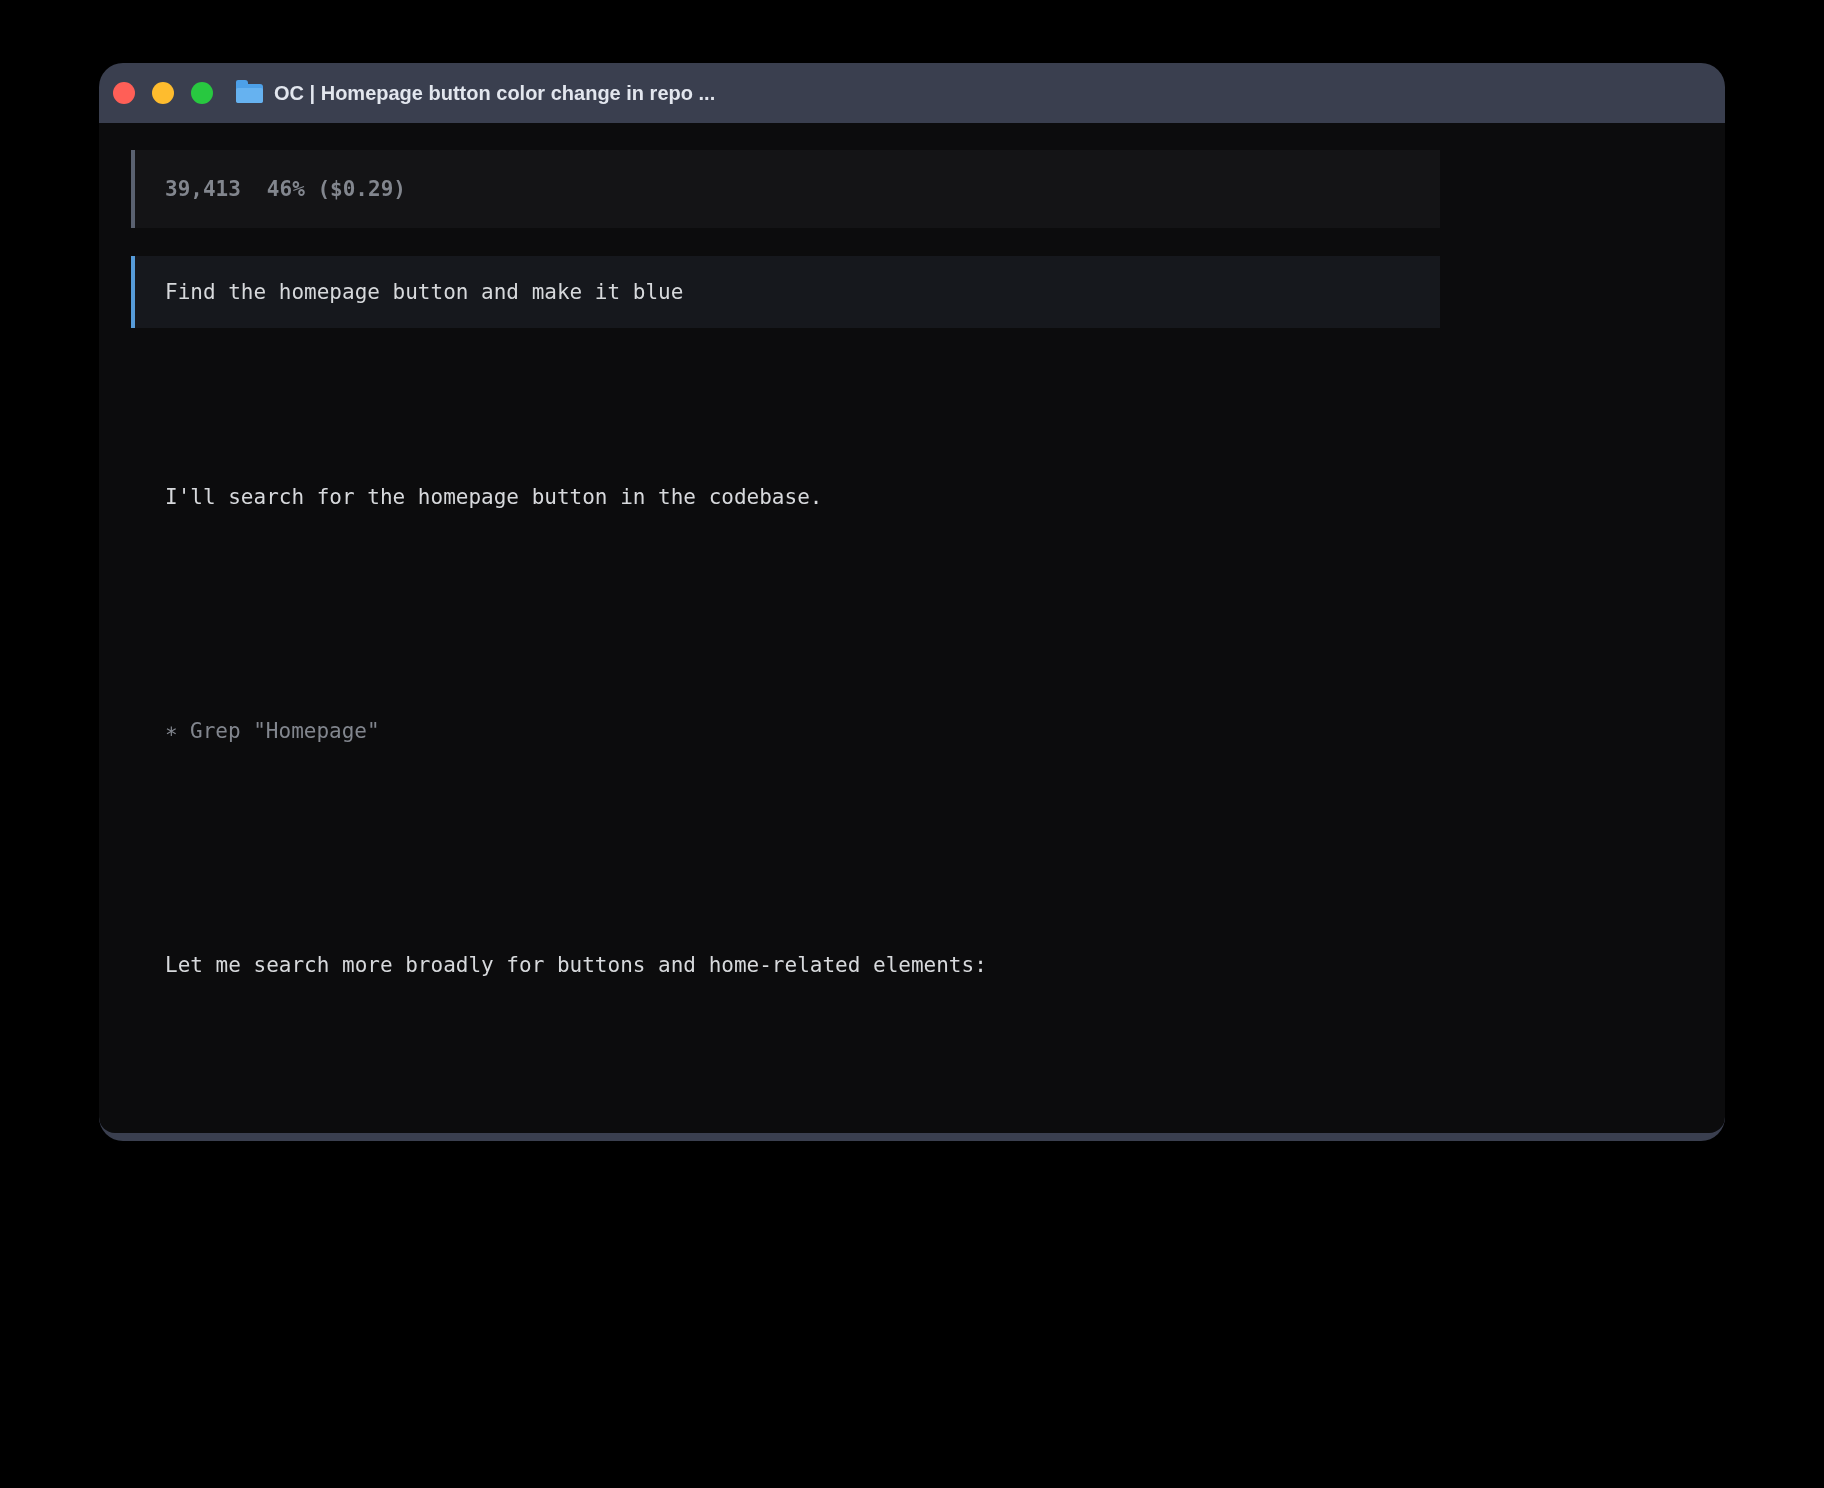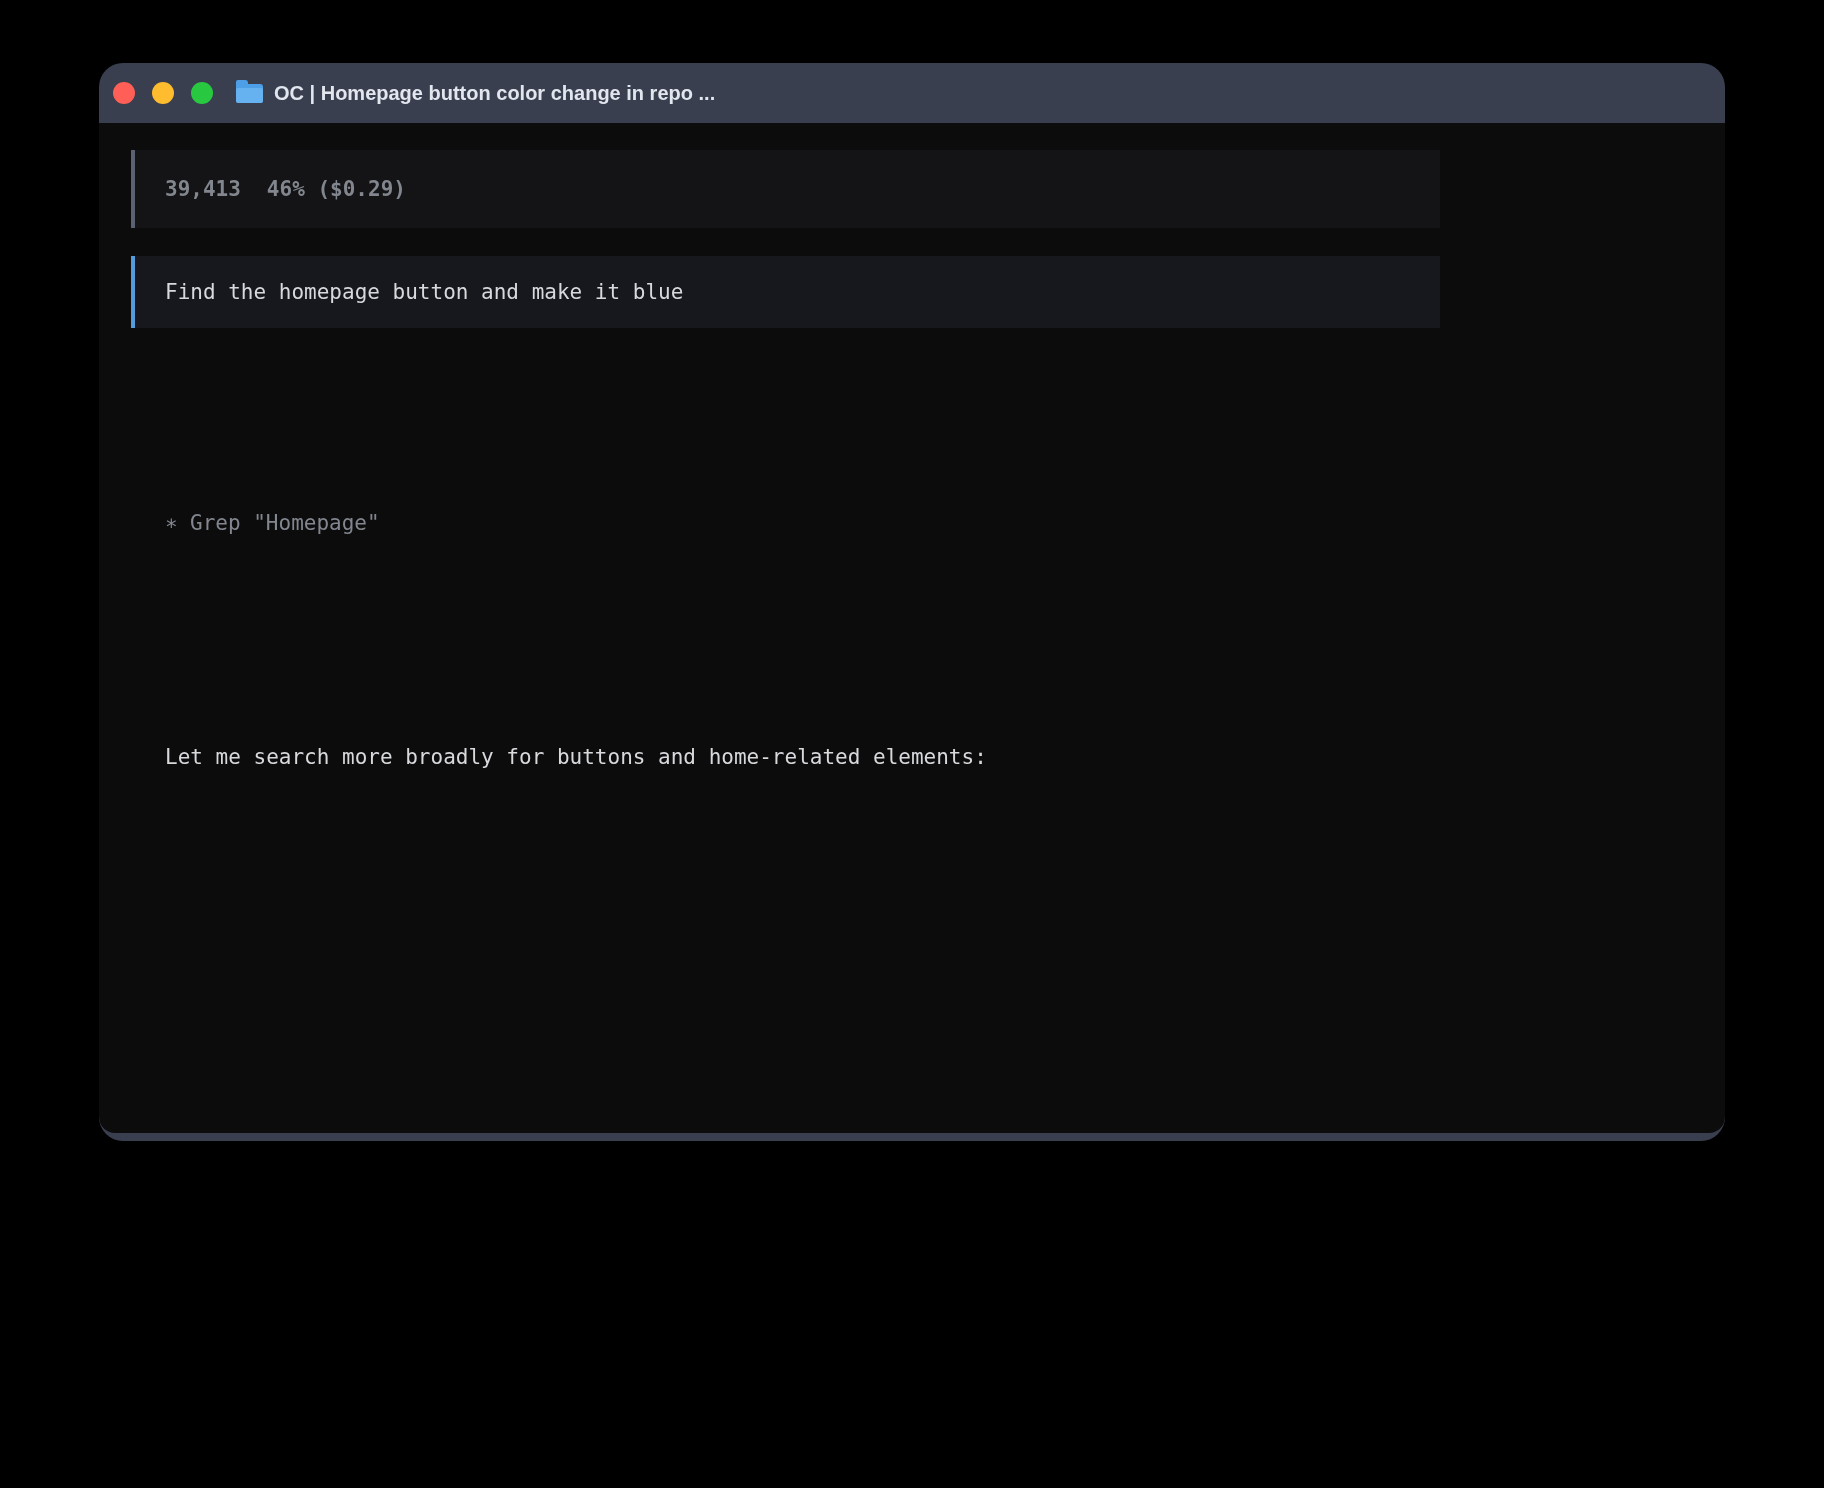--- a/index.html
+++ b/index.html
@@ -79,20 +79,23 @@
           <span>46% ($0.29)</span>
         </span>
       </div>
 
       <div class="block user-block">
         <span>Find the homepage button and make it blue</span>
       </div>
 
       <div class="transcript">
 
+        <div class="para">
+          <div class="line text">I'll search for the homepage button in the codebase.</div>
+        </div>
 
         <div class="para">
           <div class="line tool"><span class="sym">∗</span><span>Grep "Homepage"</span></div>
         </div>
 
         <div class="para">
           <div class="line text">Let me search more broadly for buttons and home-related elements:</div>
         </div>
 
         

